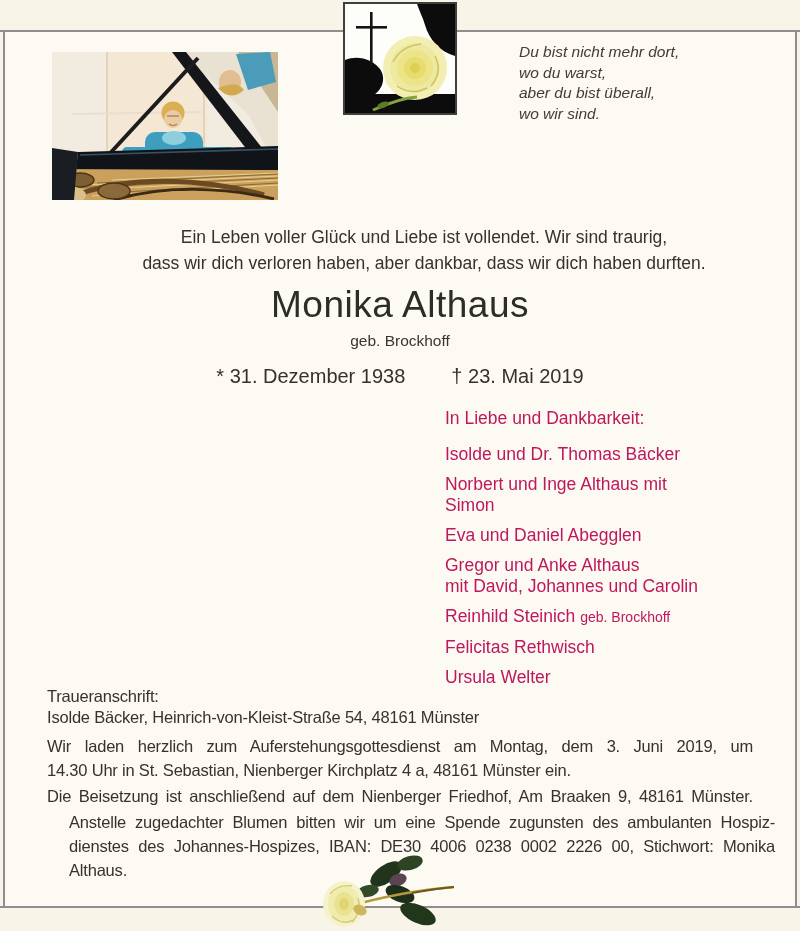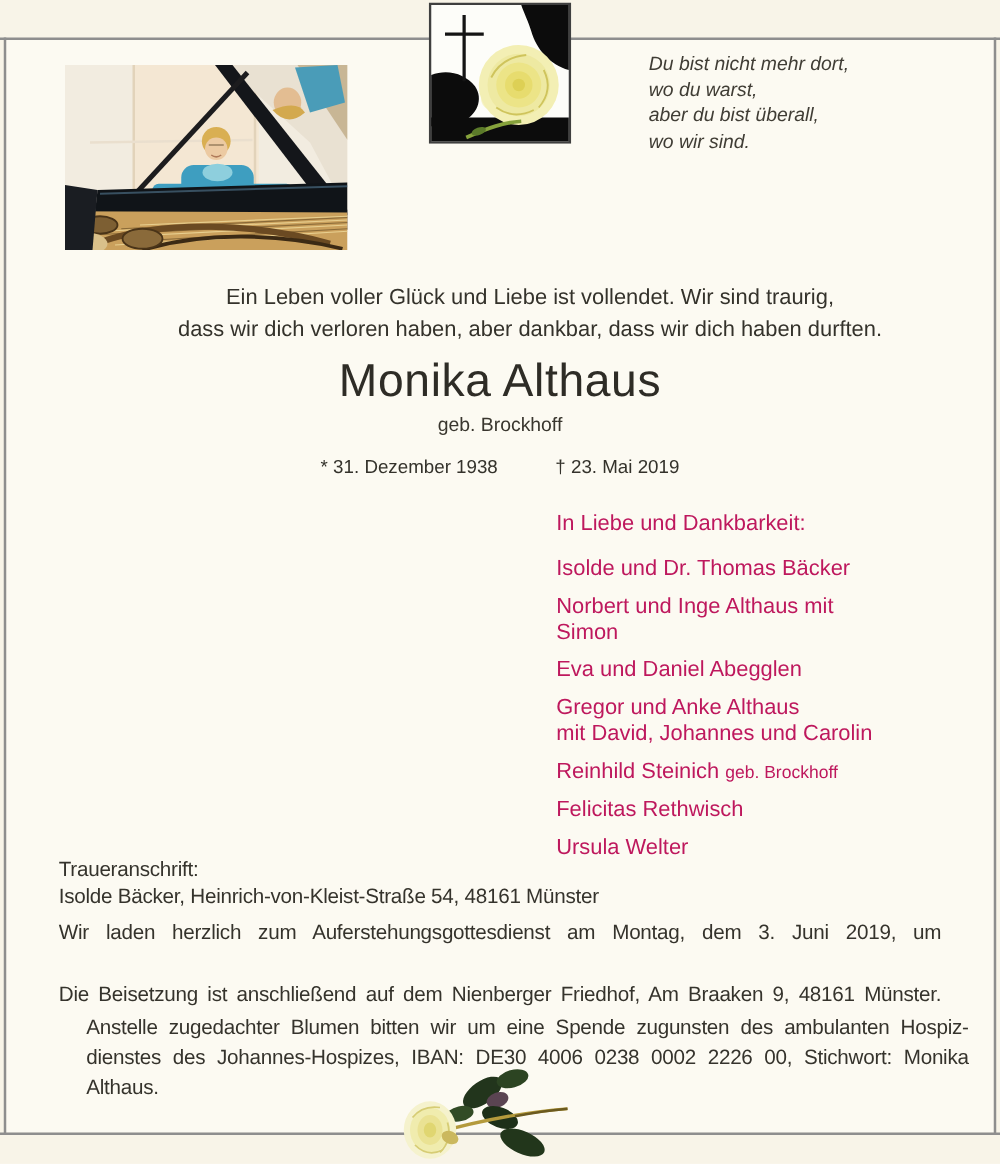--- a/index.html
+++ b/index.html
@@ -17,21 +17,21 @@
   .rule-top{left:0;top:30px;width:800px;height:2px;}
   .rule-bottom{left:0;top:906px;width:800px;height:2px;}
   .rule-left{left:3px;top:30px;width:2px;height:878px;}
   .rule-right{left:795px;top:30px;width:2px;height:878px;}
   .photo{position:absolute;left:52px;top:52px;width:226px;height:148px;}
   .emblem{position:absolute;left:343px;top:2px;width:114px;height:113px;}
   .poem{position:absolute;left:519px;top:42px;font-size:15.5px;line-height:20.5px;font-style:italic;color:#403d35;}
   .intro{position:absolute;left:0;top:224px;width:800px;text-align:center;font-size:17.5px;line-height:26px;color:#34322b;margin-left:24px;}
   .name{position:absolute;left:0;top:284px;width:800px;text-align:center;font-size:37px;letter-spacing:0.5px;color:#2e2c26;font-weight:normal;margin:0;}
   .maiden{position:absolute;left:0;top:332px;width:800px;text-align:center;font-size:15.5px;color:#39362e;}
-  .dates{position:absolute;left:0;top:365px;width:800px;text-align:center;font-size:15px;color:#34322b;}
+  .dates{position:absolute;left:0;top:365px;width:800px;text-align:center;font-size:20px;color:#34322b;}
   .dates .gap{display:inline-block;width:46px;}
   .mourning{position:absolute;left:445px;top:408px;font-size:17.5px;color:#be185d;}
   .mourning .heading{margin-bottom:15px;}
   .mourner{margin-bottom:9px;line-height:21px;}
   .mourner .suffix{font-size:14px;}
   .block{position:absolute;left:47px;width:706px;font-size:16.5px;line-height:21px;letter-spacing:-0.2px;color:#35332c;}
   .addr{top:686px;}
   .service{top:734px;line-height:24px;}
   .burial{top:786px;}
   .donation{top:810px;line-height:24px;margin-left:22px;}
@@ -156,20 +156,21 @@
     <div class="mourner">Ursula Welter</div>
   </div>
 
   <div class="block addr">
     <div>Traueranschrift:</div>
     <div>Isolde Bäcker, Heinrich-von-Kleist-Straße 54, 48161 Münster</div>
   </div>
 
   <div class="block service">
     <div class="jline">Wir laden herzlich zum Auferstehungsgottesdienst am Montag, dem 3. Juni 2019, um</div>
+    <div>14.30 Uhr in St. Sebastian, Nienberger Kirchplatz 4 a, 48161 Münster ein.</div>
   </div>
 
   <div class="block burial">
     <div class="jline">Die Beisetzung ist anschließend auf dem Nienberger Friedhof, Am Braaken 9, 48161 Münster.</div>
   </div>
 
   <div class="block donation">
     <div class="jline">Anstelle zugedachter Blumen bitten wir um eine Spende zugunsten des ambulanten Hospiz-</div>
     <div class="jline">dienstes des Johannes-Hospizes, IBAN: DE30 4006 0238 0002 2226 00, Stichwort: Monika</div>
     <div>Althaus.</div>

